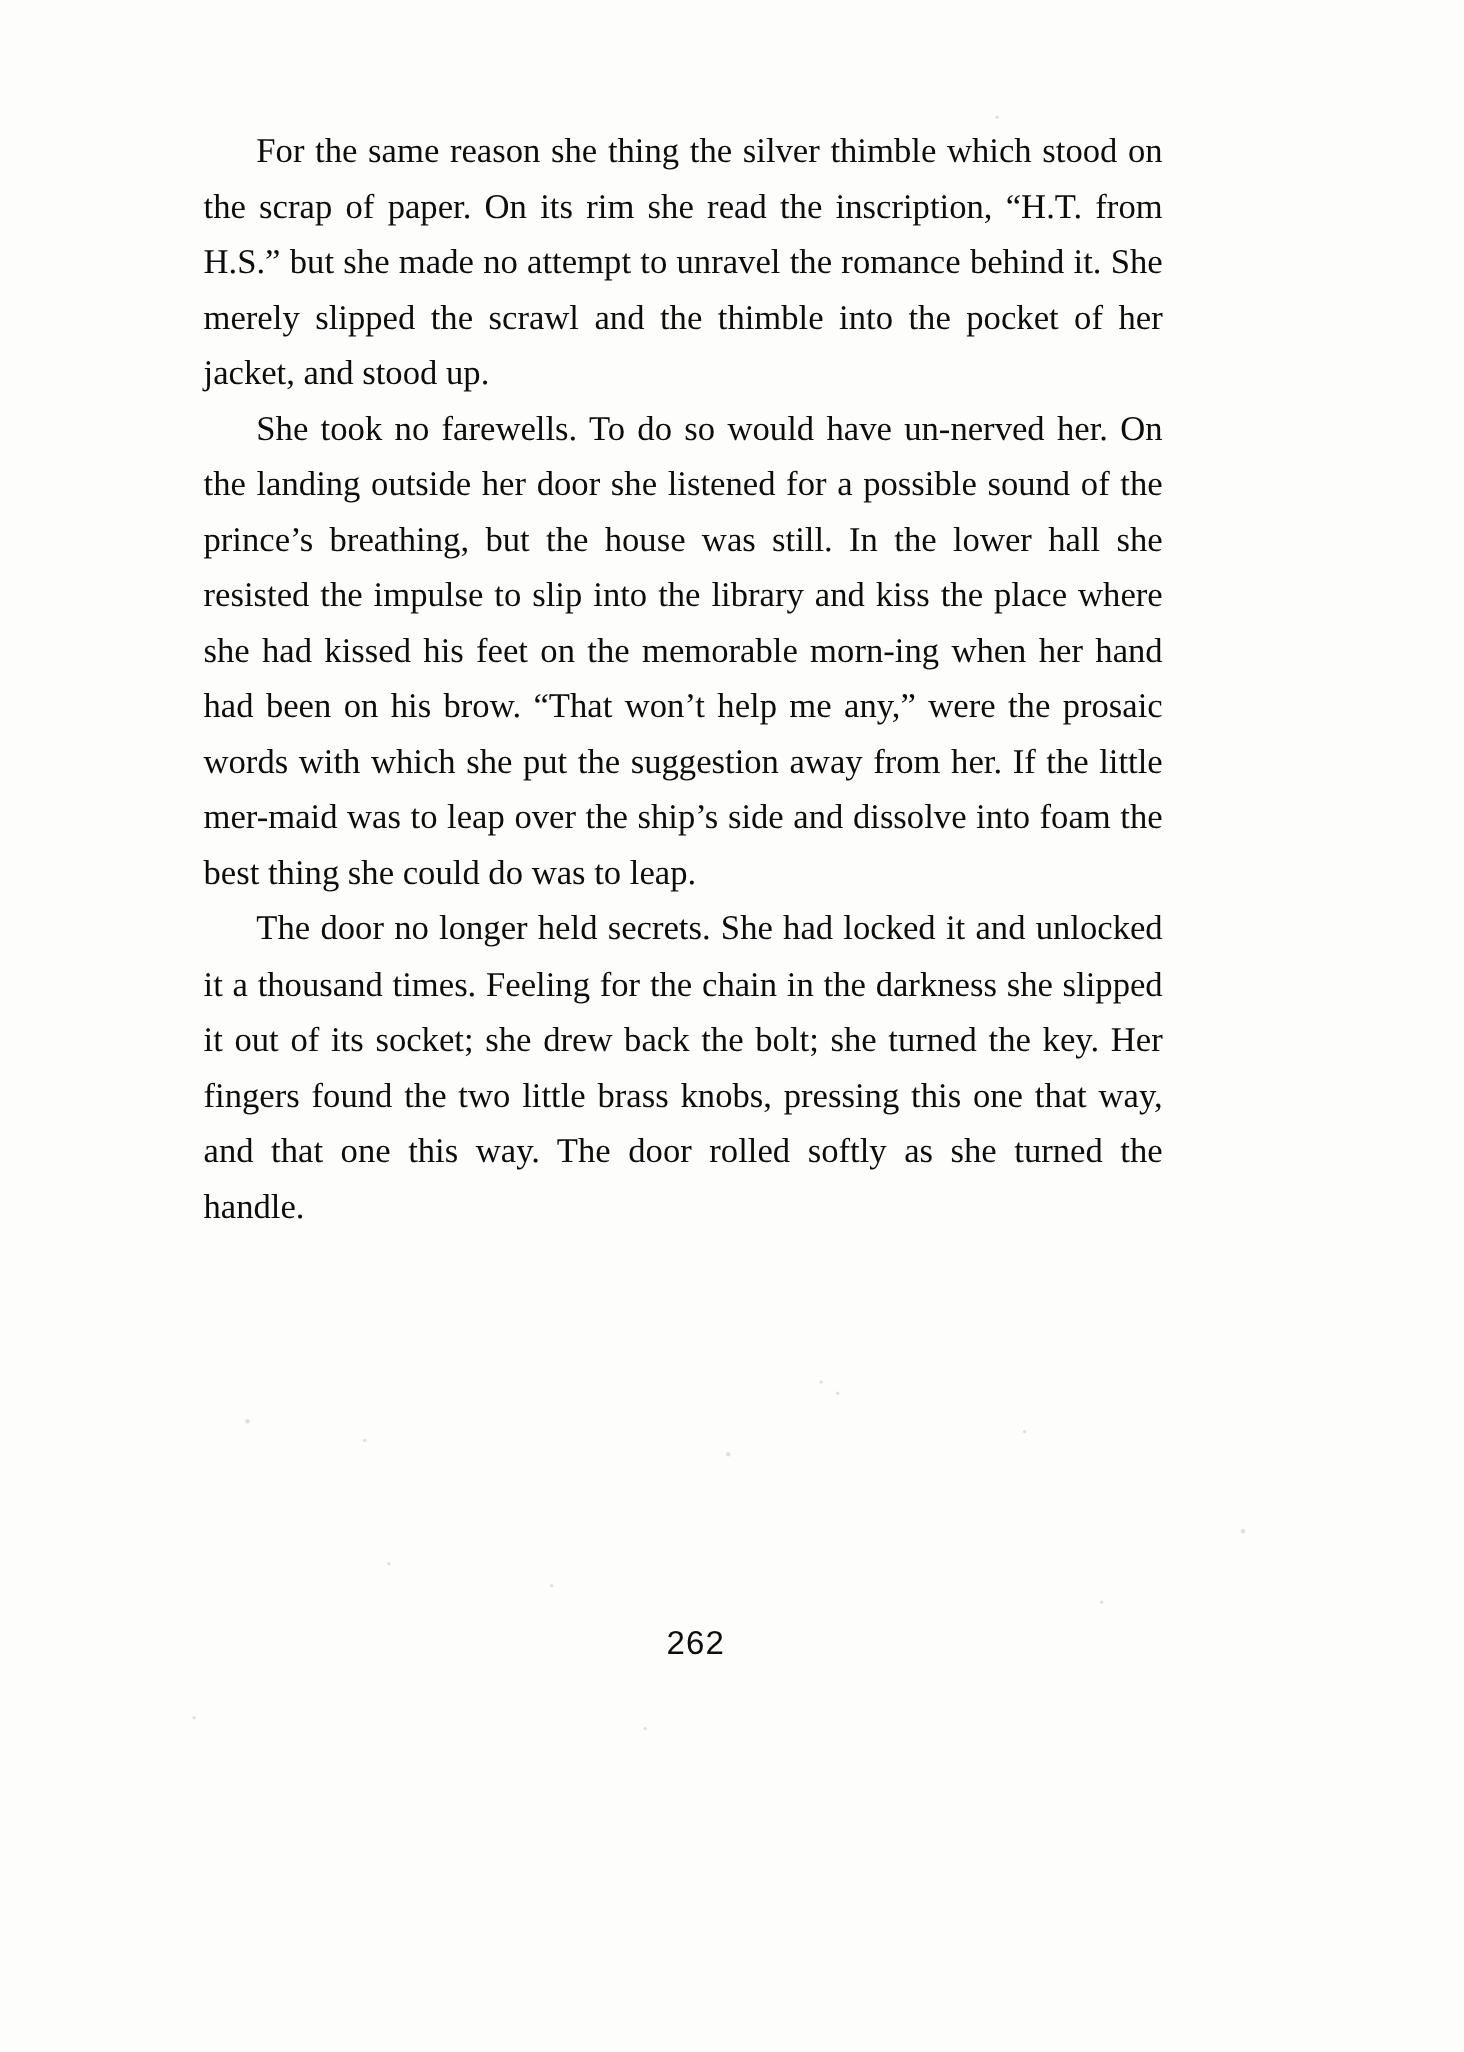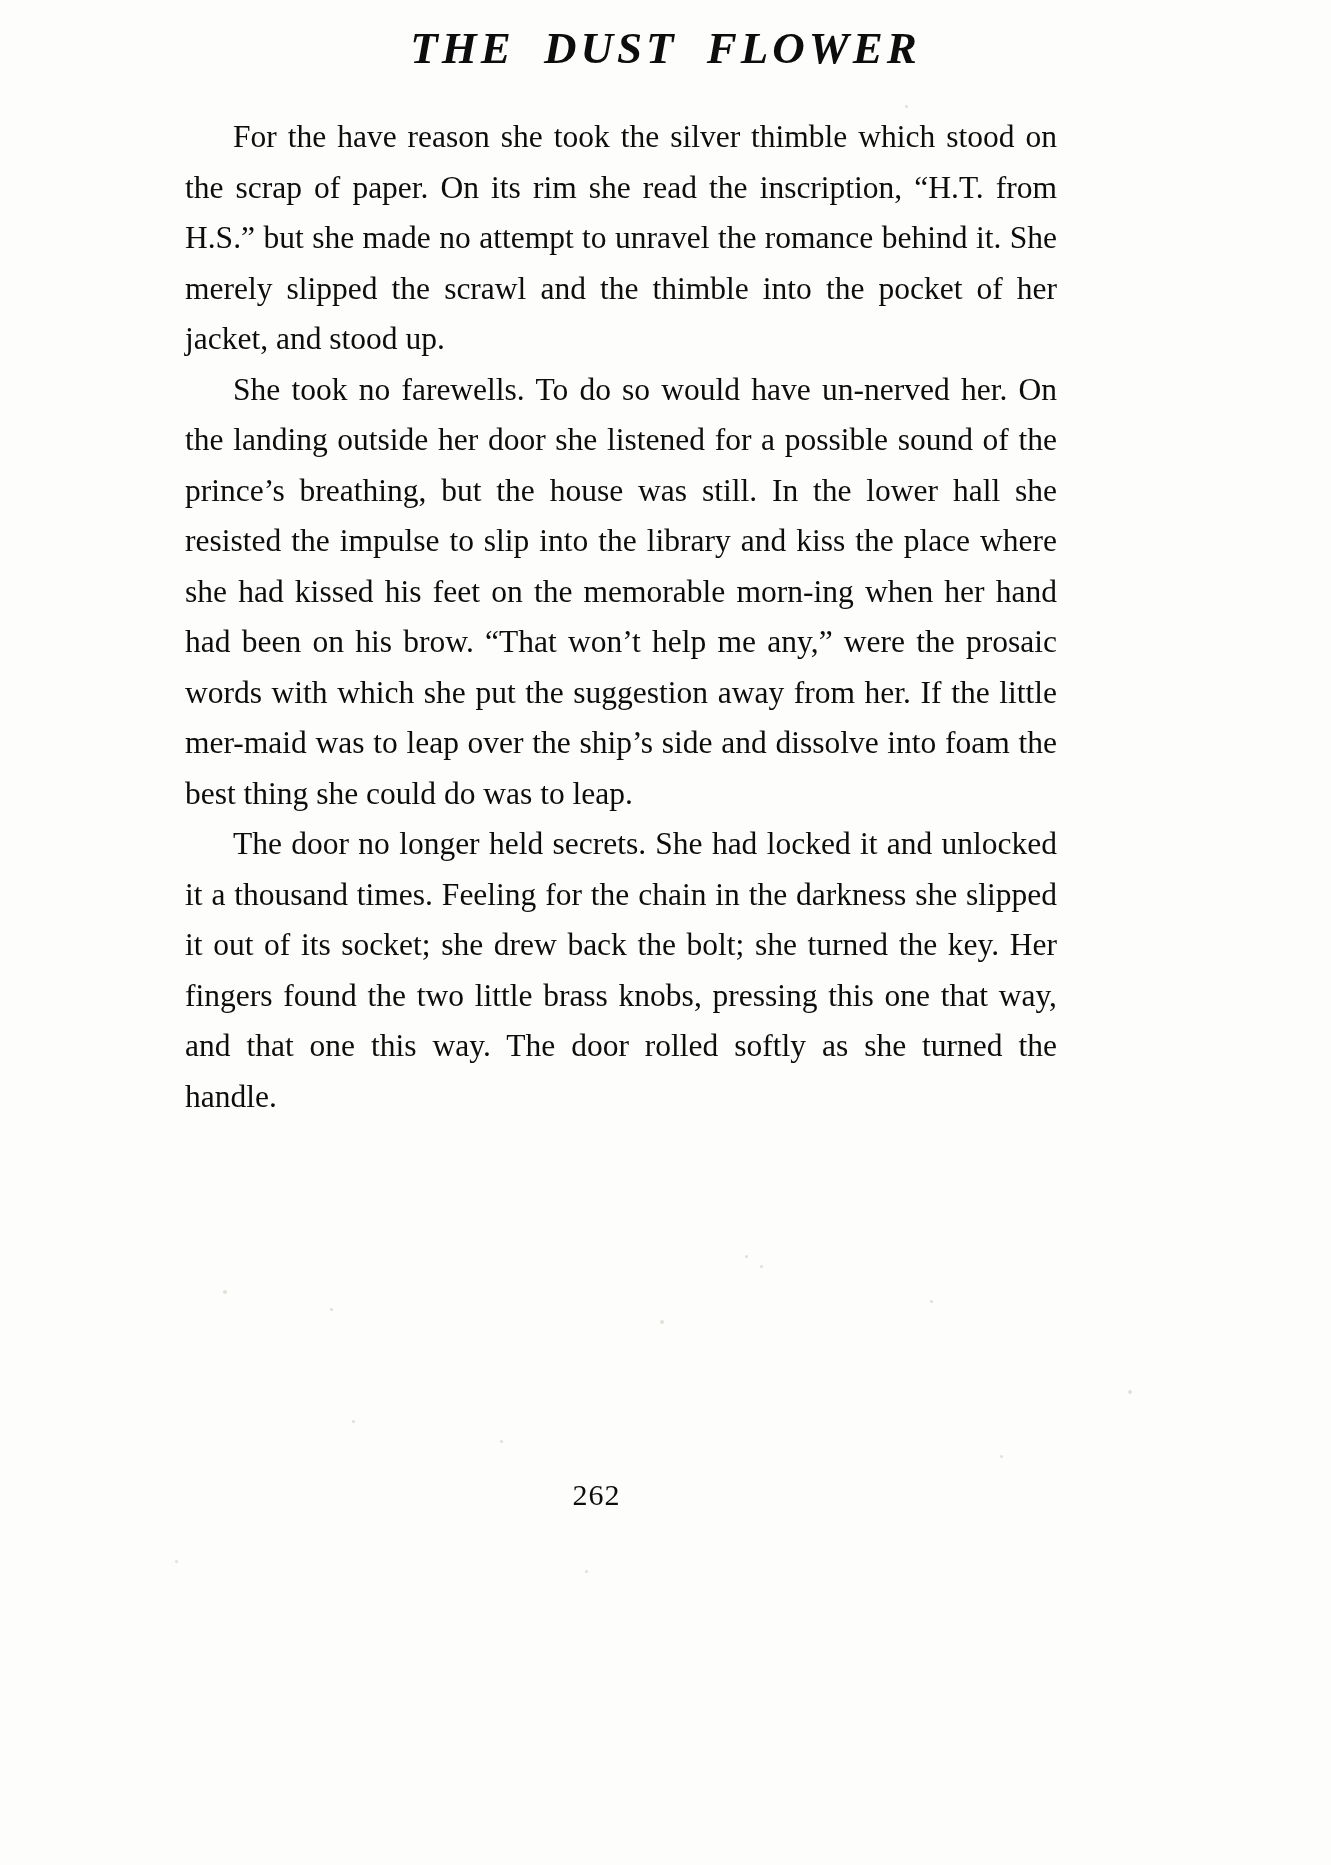--- a/index.html
+++ b/index.html
@@ -55,39 +55,39 @@
   }
   .folio {
     position: absolute;
     top: 1478px;
     left: 0;
     width: 1193px;
     text-align: center;
     font-size: 30px;
     letter-spacing: 1px;
     color: #0d0d0d;
-    font-family: Liberation Serif, serif;
+    font-family: Liberation Sans, sans-serif;
+    padding-left: 36px;
   }
   
   .speckle {
     position: absolute;
     background: #c9c6bd;
     border-radius: 50%;
     opacity: .55;
   }
 </style>
 </head>
 <body>
 
 <div class="page">
 
-  <div class="running-head">THE DUST FLOWER</div>
 
   <div class="body-text">
-    <p>For the have reason she took the silver thimble which stood on the scrap of paper.  On its rim she read the inscription, “H.T. from H.S.” but she made no attempt to unravel the romance behind it.  She merely slipped the scrawl and the thimble into the pocket of her jacket, and stood up.</p>
+    <p>For the same reason she thing the silver thimble which stood on the scrap of paper.  On its rim she read the inscription, “H.T. from H.S.” but she made no attempt to unravel the romance behind it.  She merely slipped the scrawl and the thimble into the pocket of her jacket, and stood up.</p>
     <p>She took no farewells.  To do so would have un-nerved her.  On the landing outside her door she listened for a possible sound of the prince’s breathing, but the house was still.  In the lower hall she resisted the impulse to slip into the library and kiss the place where she had kissed his feet on the memorable morn-ing when her hand had been on his brow.  “That won’t help me any,” were the prosaic words with which she put the suggestion away from her.  If the little mer-maid was to leap over the ship’s side and dissolve into foam the best thing she could do was to leap.</p>
     <p>The door no longer held secrets.  She had locked it and unlocked it a thousand times.  Feeling for the chain in the darkness she slipped it out of its socket; she drew back the bolt; she turned the key.  Her fingers found the two little brass knobs, pressing this one that way, and that one this way.  The door rolled softly as she turned the handle.</p>
   </div>
 
   <div class="folio">262</div>
 
   <div class="speckle" style="left:223px;top:1290px;width:4px;height:4px;"></div>
   <div class="speckle" style="left:330px;top:1308px;width:3px;height:3px;"></div>
   <div class="speckle" style="left:660px;top:1320px;width:4px;height:4px;"></div>
   <div class="speckle" style="left:930px;top:1300px;width:3px;height:3px;"></div>

